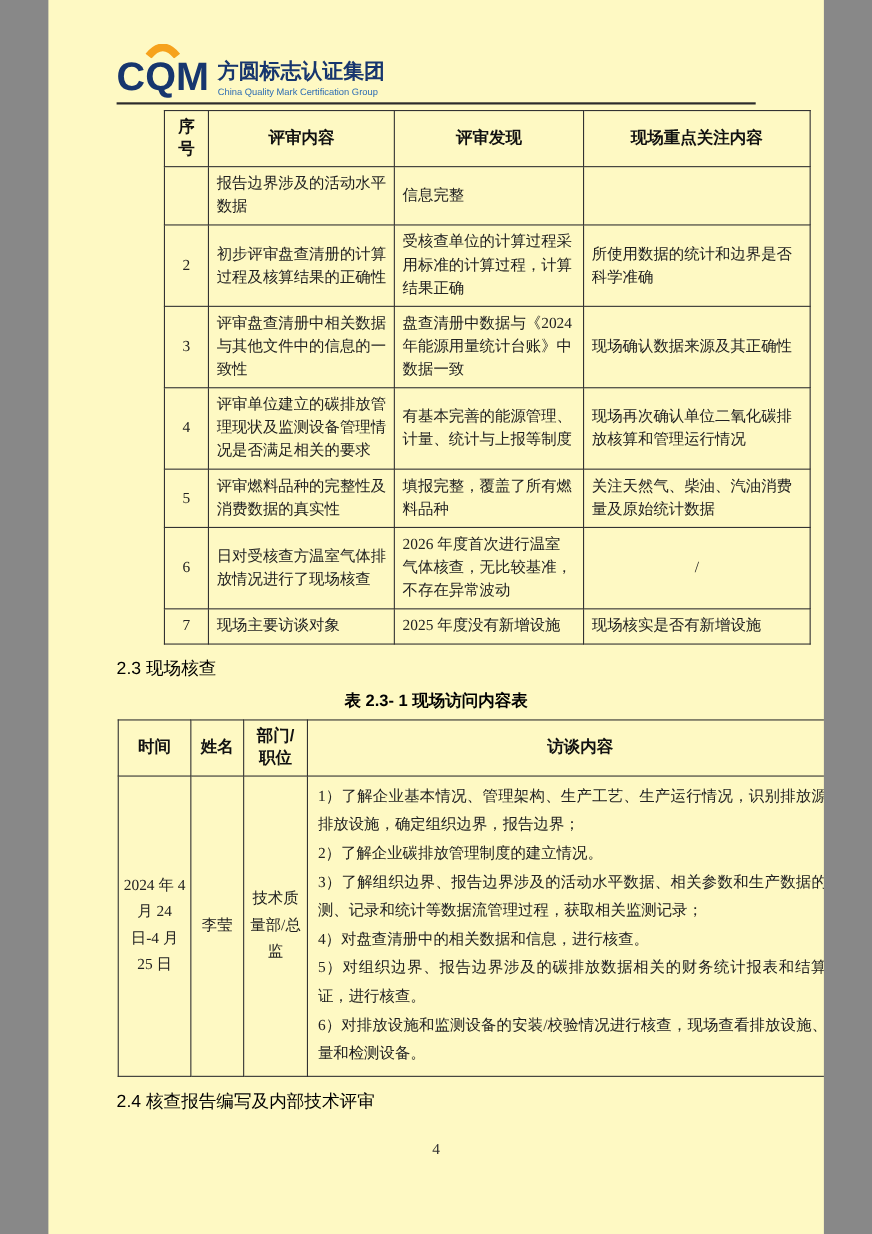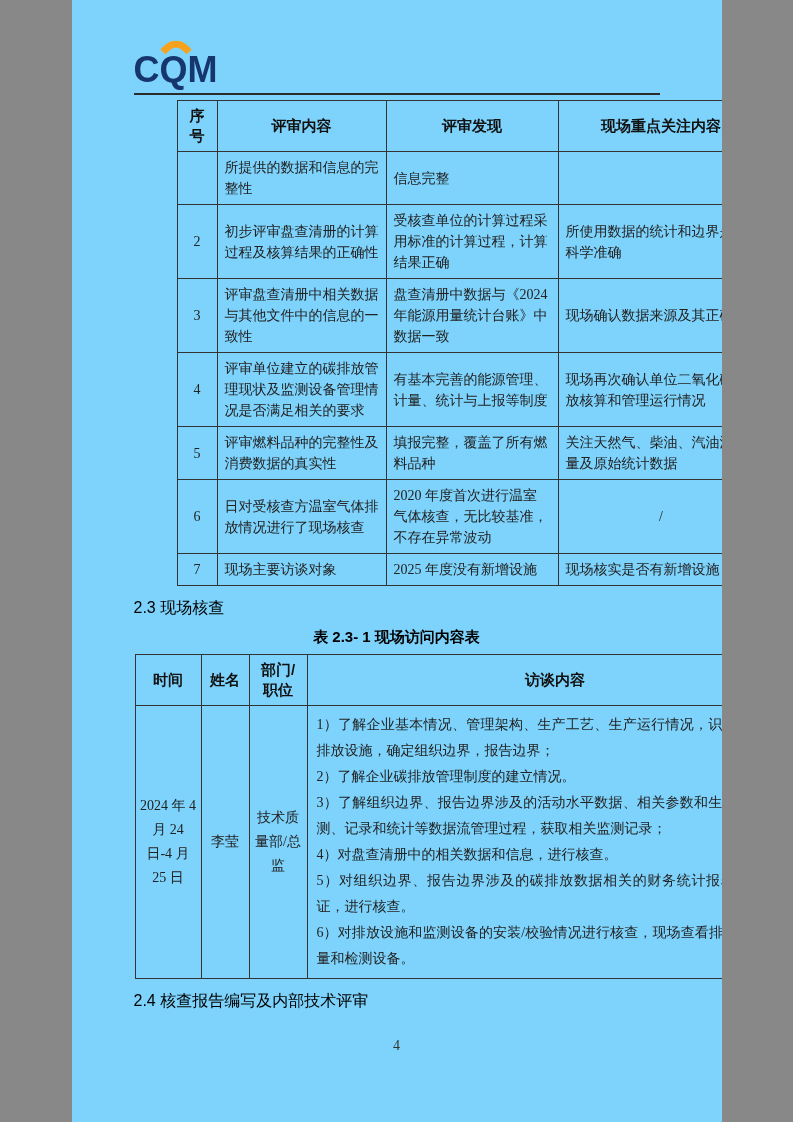--- a/index.html
+++ b/index.html
@@ -1,22 +1,22 @@
 <!DOCTYPE html>
 <html><head>
 <meta charset="utf-8">
 <style>
   * { margin: 0; padding: 0; box-sizing: border-box; }
   html, body { background: #888; }
   .page {
     position: relative;
-    width: 650px;
+    width: 705px;
     height: 1122px;
     margin: 0 auto;
-    background: #7dd3fc;
+    background: #fef9c3;
     padding: 42px 62px 0 62px;
     font-family: "Liberation Serif", serif;
     color: #1c1c1c;
     overflow: hidden;
   }
 
   
   .header {
     display: flex;
     justify-content: space-between;
@@ -134,20 +134,24 @@
   <div class="header">
     <div class="logo">
       <div class="logo-mark">
         <span class="logo-arc">
           <svg width="32" height="13" viewBox="0 0 32 13">
             <path d="M3 11 Q16 -5 29 11" stroke="#f6a21d" stroke-width="7" fill="none" stroke-linecap="butt"></path>
           </svg>
         </span>
         <span class="logo-cqm">CQM</span>
       </div>
+      <div class="logo-text">
+        <div class="logo-cn">方圆标志认证集团</div>
+        <div class="logo-en">China Quality Mark Certification Group</div>
+      </div>
     </div>
   </div>
   <div class="header-rule"></div>
 
   <table class="review-table">
     <colgroup>
         <col style="width:40px">
         <col style="width:169px">
         <col style="width:172px">
         <col style="width:206px">
@@ -156,21 +160,21 @@
       <tr>
         <th class="no-head">序号</th>
         <th>评审内容</th>
         <th>评审发现</th>
         <th>现场重点关注内容</th>
       </tr>
     </thead>
     <tbody>
       <tr>
         <td class="center"></td>
-        <td>所提供的数据和信息的完整性</td>
+        <td>报告边界涉及的活动水平数据</td>
         <td>信息完整</td>
         <td></td>
       </tr>
       <tr>
         <td class="center">2</td>
         <td>初步评审盘查清册的计算过程及核算结果的正确性</td>
         <td>受核查单位的计算过程采用标准的计算过程，计算结果正确</td>
         <td>所使用数据的统计和边界是否科学准确</td>
       </tr>
       <tr>
@@ -187,21 +191,21 @@
       </tr>
       <tr>
         <td class="center">5</td>
         <td>评审燃料品种的完整性及消费数据的真实性</td>
         <td>填报完整，覆盖了所有燃料品种</td>
         <td>关注天然气、柴油、汽油消费量及原始统计数据</td>
       </tr>
       <tr>
         <td class="center">6</td>
         <td>日对受核查方温室气体排放情况进行了现场核查</td>
-        <td>2020 年度首次进行温室气体核查，无比较基准，不存在异常波动</td>
+        <td>2026 年度首次进行温室气体核查，无比较基准，不存在异常波动</td>
         <td class="center">/</td>
       </tr>
       <tr>
         <td class="center">7</td>
         <td>现场主要访谈对象</td>
         <td>2025 年度没有新增设施</td>
         <td>现场核实是否有新增设施</td>
       </tr>
     </tbody>
   </table>

